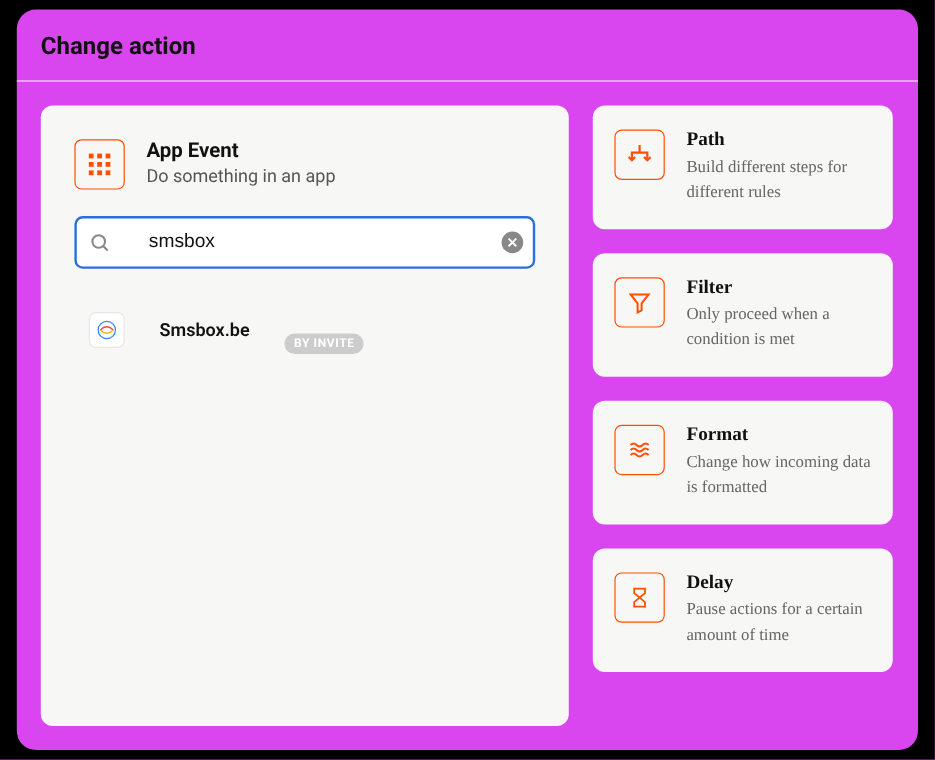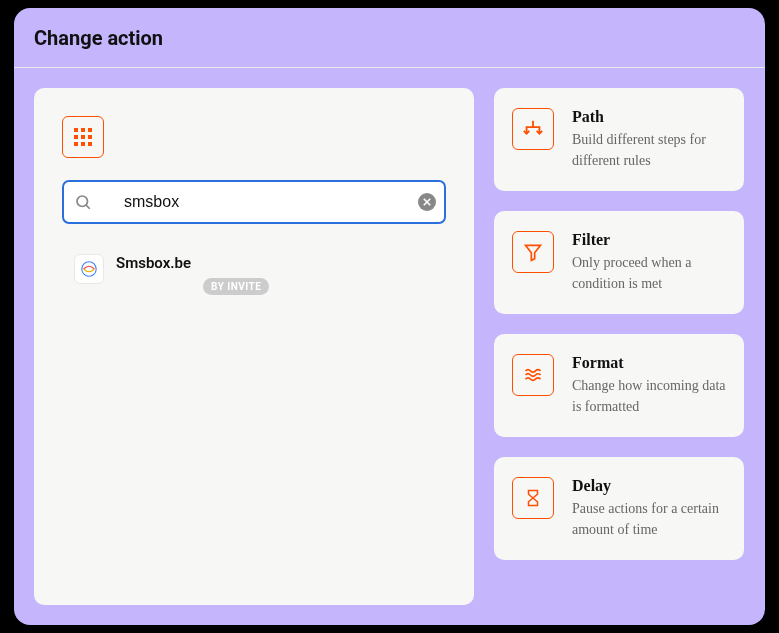--- a/index.html
+++ b/index.html
@@ -8,21 +8,21 @@
       padding: 0;
     }
     body {
       font-family: -apple-system, BlinkMacSystemFont, 'Segoe UI', Roboto, Helvetica, Arial, sans-serif;
       background: #000;
       width: 779px;
       height: 633px;
       overflow: hidden;
     }
     .modal {
-      background: #c4b5fd;
+      background: #d946ef;
       border-radius: 16px;
       margin: 8px 14px;
       width: 751px;
       height: 617px;
       display: flex;
       flex-direction: column;
     }
     .modal-header {
       padding: 18px 20px 17px;
       border-bottom: 1px solid #e8e8e8;
@@ -116,21 +116,22 @@
       border: none;
       cursor: pointer;
       display: flex;
       align-items: center;
       justify-content: center;
       font-size: 11px;
       line-height: 1;
     }
     .result-item {
       display: flex;
-      gap: 12px;
+      align-items: center;
+      gap: 29px;
       padding: 8px 12px;
       border-radius: 6px;
       cursor: pointer;
     }
     .result-logo {
       width: 30px;
       height: 30px;
       background: #fff;
       border: 1px solid #e8e8e8;
       border-radius: 6px;
@@ -208,20 +209,24 @@
               <span></span>
               <span></span>
               <span></span>
               <span></span>
               <span></span>
               <span></span>
               <span></span>
               <span></span>
             </div>
         </div>
+        <div class="app-event-text">
+          <h3>App Event</h3>
+          <p>Do something in an app</p>
+        </div>
       </div>
       <div class="search-wrapper">
         <span class="search-icon-wrap">
           <svg width="18" height="18" viewBox="0 0 24 24" fill="none" stroke="currentColor" stroke-width="2.3">
               <circle cx="11" cy="11" r="7"></circle>
               <line x1="21" y1="21" x2="16" y2="16"></line>
             </svg>
         </span>
         <input class="search-input" type="text" value="smsbox" style="">
         <button class="clear-btn">

